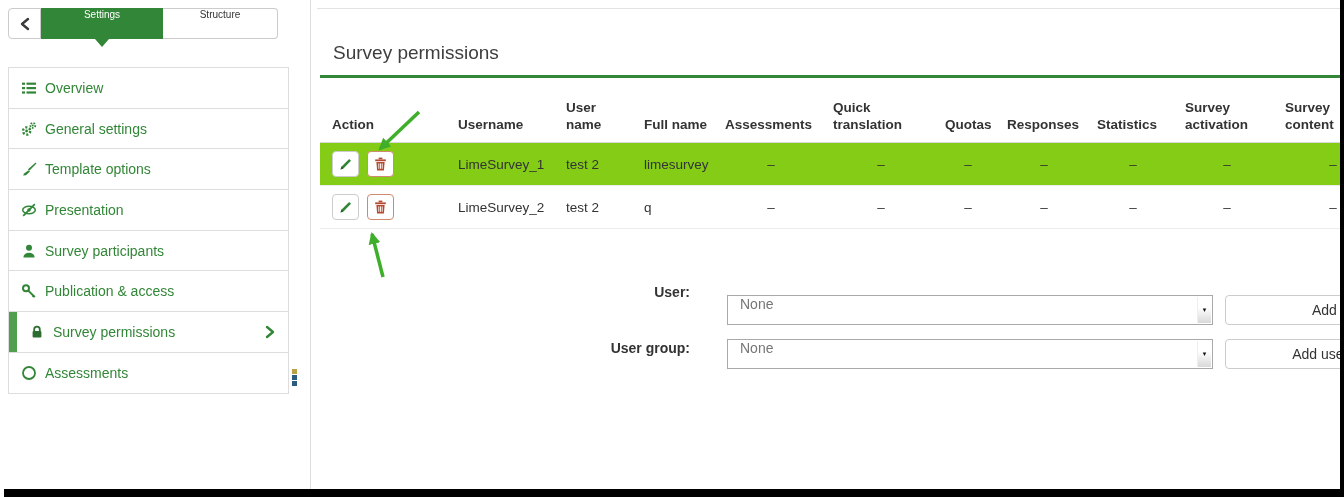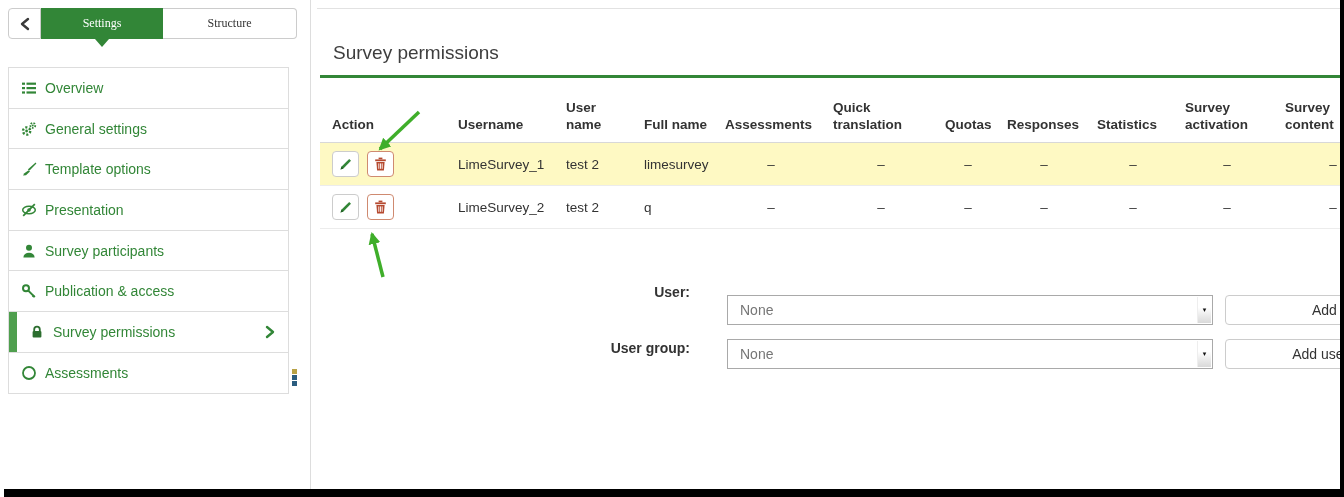--- a/index.html
+++ b/index.html
@@ -10,25 +10,25 @@
   }
   .abs{position:absolute;}
 
   
   .back-btn{
     left:8px;top:8px;width:33px;height:31px;box-sizing:border-box;
     background:#fff;border:1px solid #ccc;border-radius:4px 0 0 4px;
     display:flex;align-items:center;justify-content:center;cursor:pointer;
   }
   .tab{
-    top:8px;height:31px;box-sizing:border-box;font-size:12px;
-    display:flex;align-items:center;justify-content:center;cursor:pointer;font-family:Liberation Serif, serif;
+    top:8px;height:31px;box-sizing:border-box;font-size:10px;
+    display:flex;align-items:flex-start;justify-content:center;cursor:pointer;
   }
   .tab.settings{left:41px;width:122px;background:#328637;color:#fff;border:1px solid #328637;}
-  .tab.structure{left:163px;width:134px;background:#fff;color:#333;border:1px solid #ccc;border-left:none;border-radius:0 4px 4px 0;}
+  .tab.structure{left:163px;width:115px;background:#fff;color:#333;border:1px solid #ccc;border-left:none;border-radius:0 4px 4px 0;}
   .tab-pointer{
     left:95px;top:39px;width:0;height:0;
     border:7px solid transparent;border-top:8px solid #328637;border-bottom:none;
   }
 
   
   .menu{
     left:8px;top:67px;width:281px;box-sizing:border-box;
     border-left:1px solid #ddd;border-right:1px solid #ddd;border-top:1px solid #ddd;
     background:#fff;
@@ -62,37 +62,37 @@
     border-collapse:collapse;table-layout:fixed;
   }
   .perm-table th{
     vertical-align:bottom;text-align:left;font-size:13.5px;font-weight:bold;color:#333;
     padding:0 4px 9px 12px;border-bottom:1px solid #d8d8d8;line-height:17px;
   }
   .perm-table td{
     height:42px;font-size:13.5px;color:#333;padding:0 4px 0 12px;
     border-bottom:1px solid #ececec;vertical-align:middle;
   }
-  .perm-table tr.row-odd td{background:#fef9c3;}
+  .perm-table tr.row-odd td{background:#84cc16;}
   .perm-table td.perm{text-align:center;}
 
   .mini-btn{
     display:inline-flex;align-items:center;justify-content:center;
     width:27px;height:26px;box-sizing:border-box;background:#fff;
     border:1px solid #ccc;border-radius:4px;margin-right:4px;cursor:pointer;vertical-align:middle;
   }
   .mini-btn.del{border-color:#cf8a70;}
 
   
   .form-label{
     width:130px;text-align:right;font-weight:bold;font-size:14px;color:#333;left:560px;
   }
   .sel{
     left:727px;width:486px;height:30px;box-sizing:border-box;background:#fff;
-    border:1px solid #a9a9a9;display:flex;align-items:center;padding-left:12px;
+    border:1px solid #a9a9a9;display:flex;padding-left:12px;
     font-size:14px;color:#767676;cursor:pointer;position:absolute;
   }
   .sel .arrow-zone{
     position:absolute;right:1px;top:1px;bottom:1px;width:13px;
     background:linear-gradient(#fff 40%,#d9d9d9);border-left:1px solid #eee;
     display:flex;align-items:center;justify-content:center;font-size:7px;color:#111;
   }
   .add-btn{
     left:1225px;width:230px;height:30px;box-sizing:border-box;background:#fff;
     border:1px solid #ccc;border-radius:4px;font-size:14px;color:#333;

